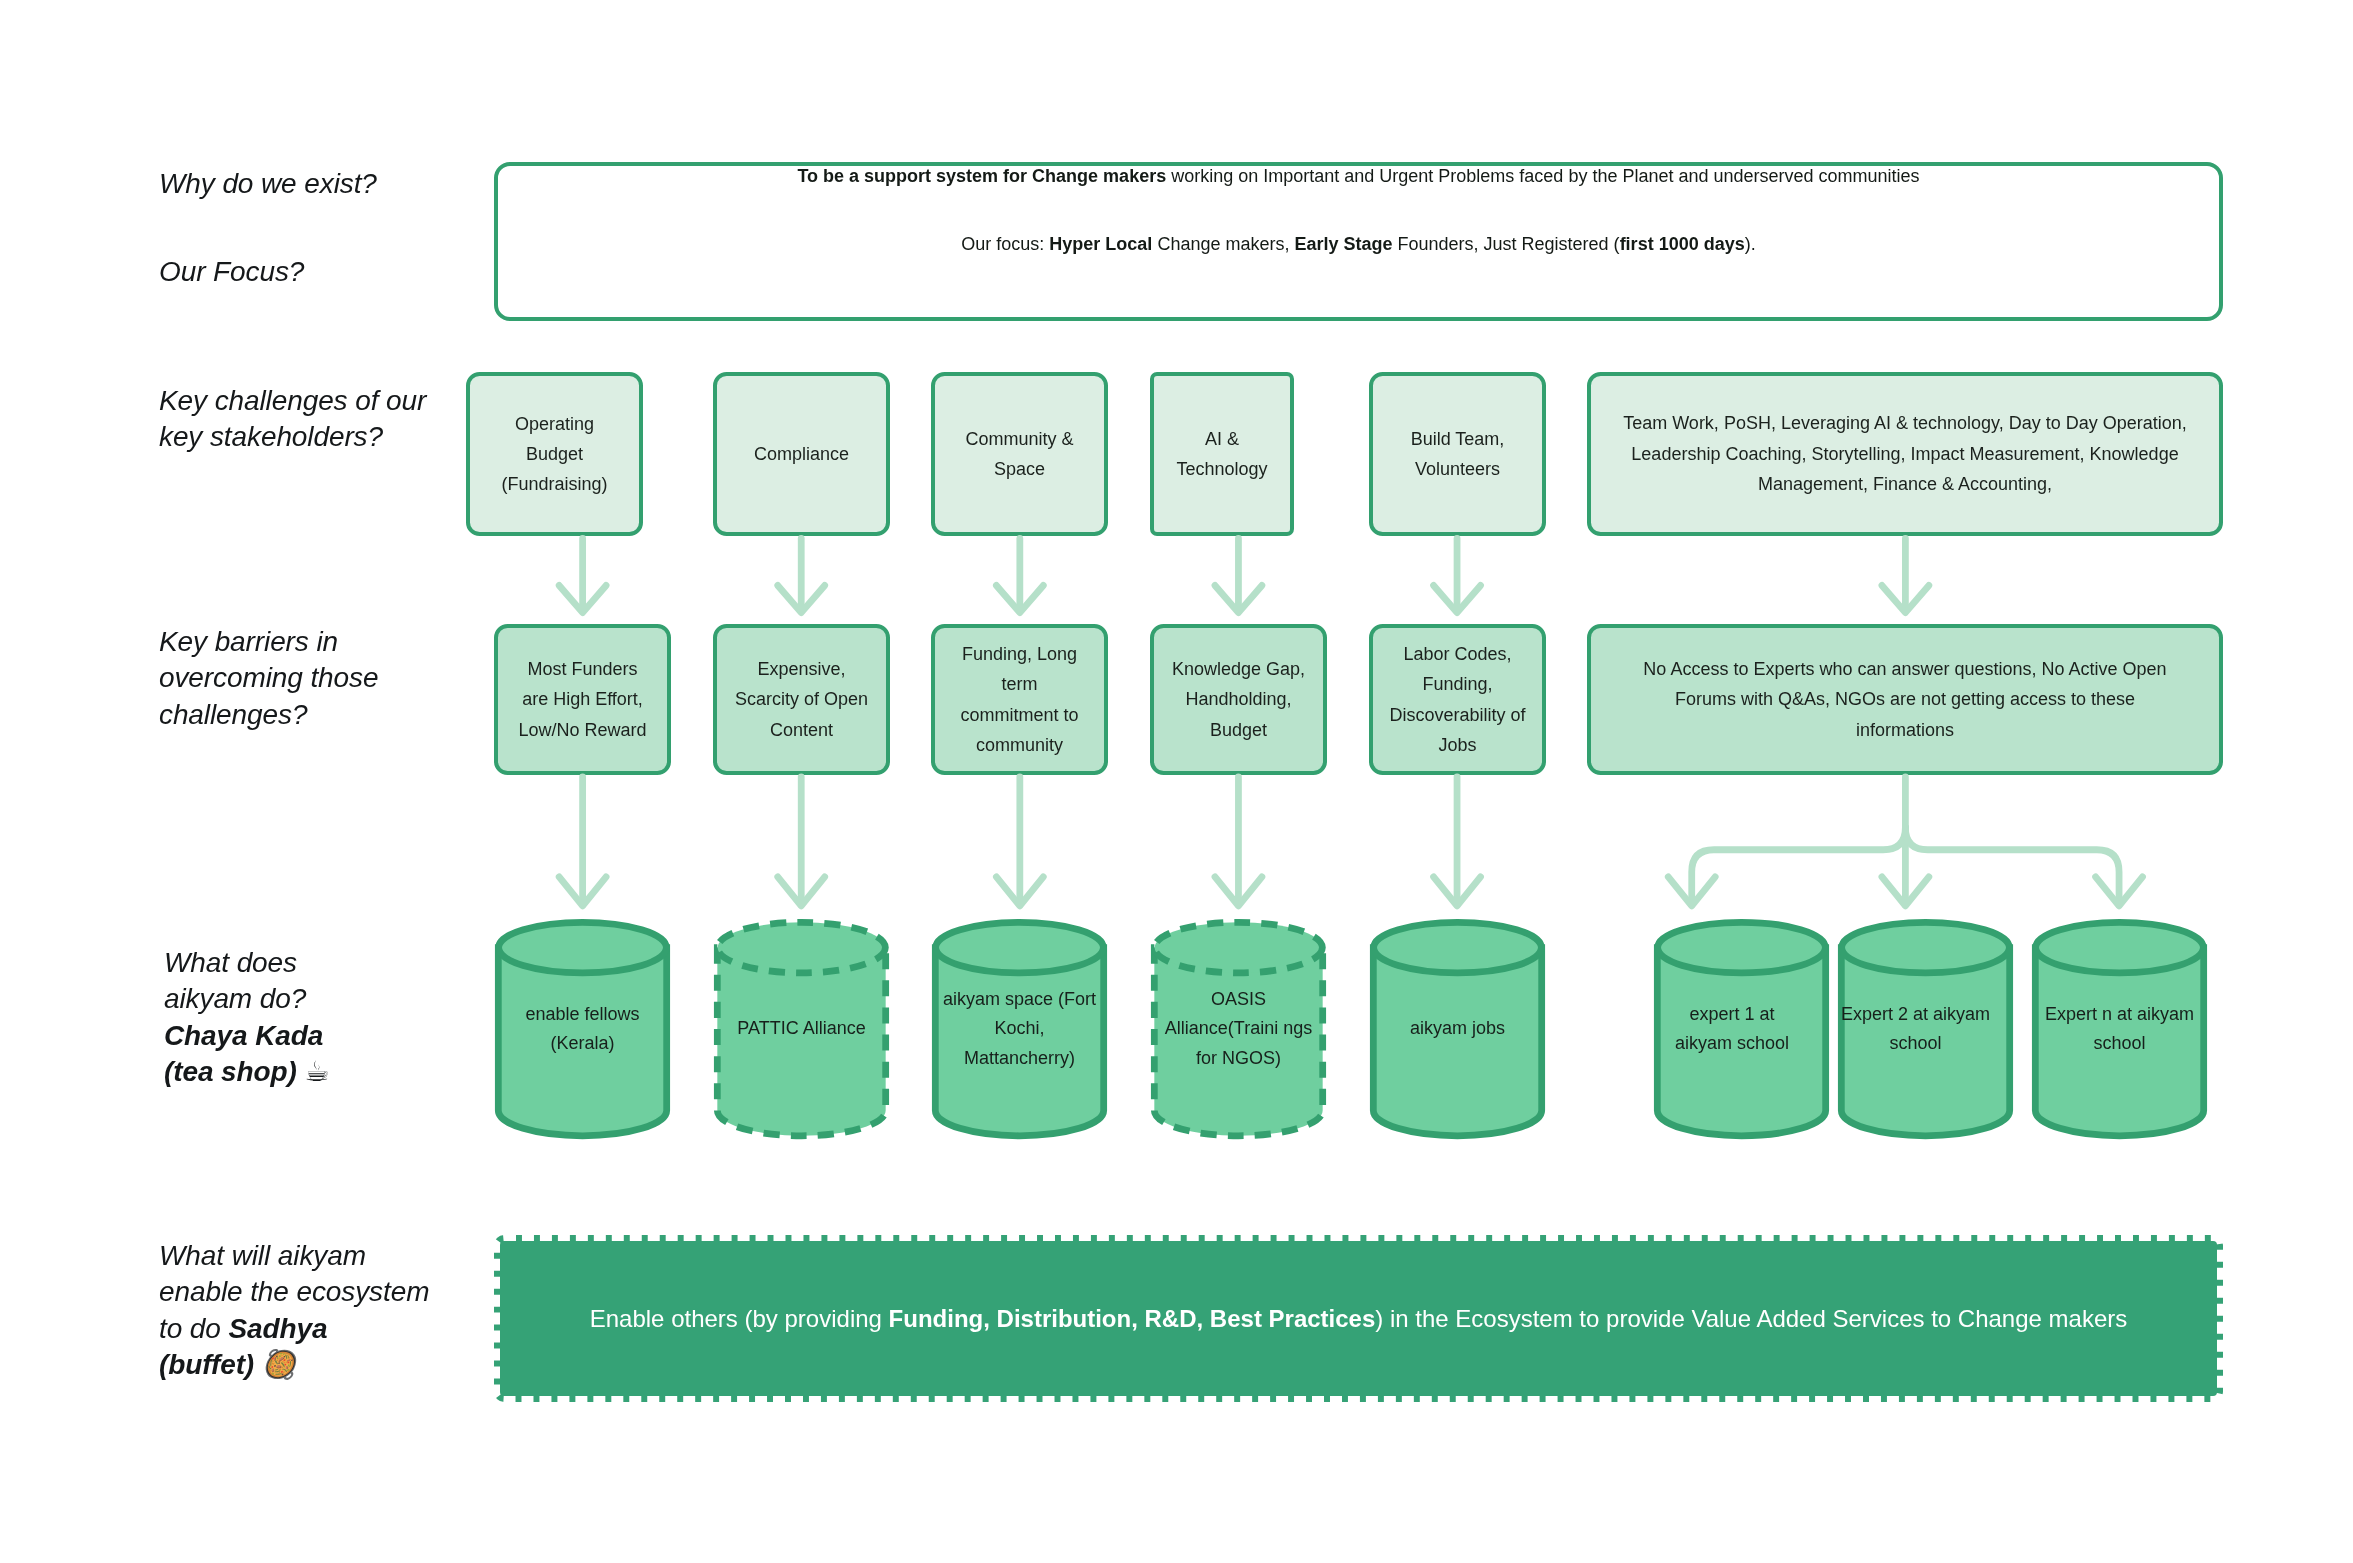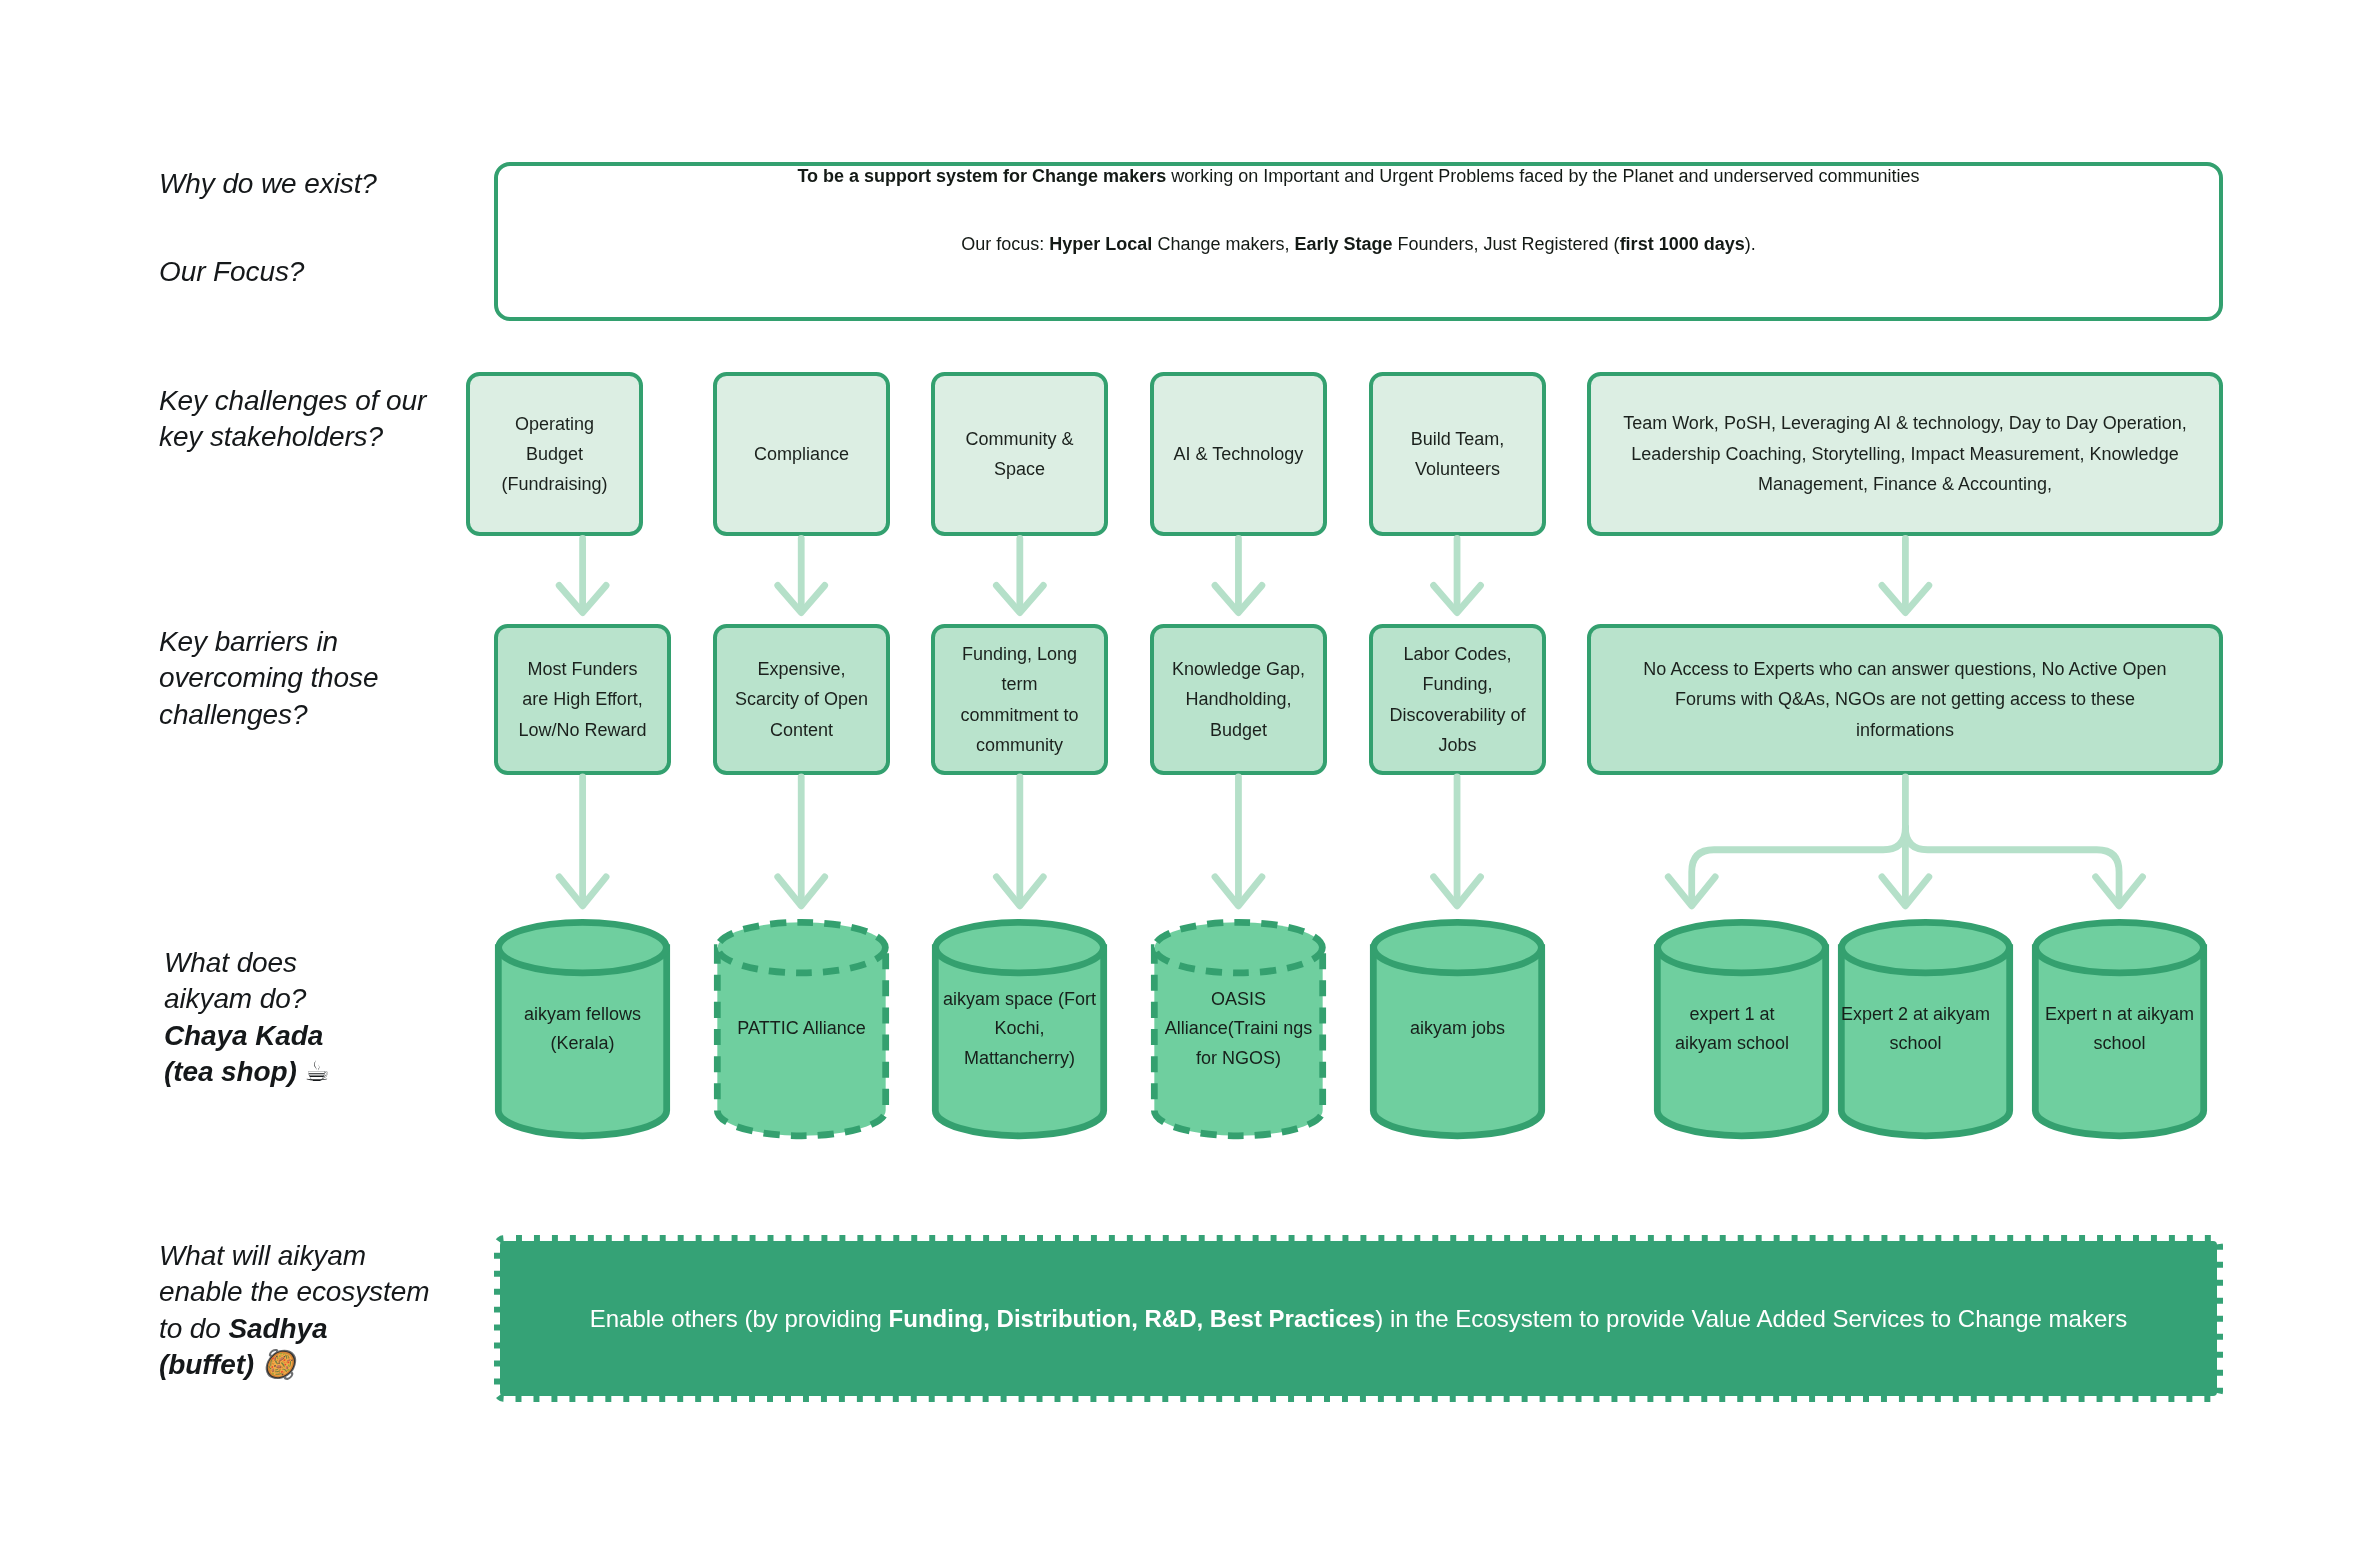--- a/index.html
+++ b/index.html
@@ -136,21 +136,21 @@
 
   <div class="vbox chalbox" style="left:466px;width:177px;">
       <div class="txt">Operating Budget (Fundraising)</div>
     </div>
   <div class="vbox chalbox" style="left:713px;width:177px;">
       <div class="txt">Compliance</div>
     </div>
   <div class="vbox chalbox" style="left:931px;width:177px;">
       <div class="txt">Community &amp; Space</div>
     </div>
-  <div class="vbox chalbox" style="left:1150px;width:177px;">
+  <div class="vbox chalbox" style="left:1150px;width:144px;border-radius:7px;">
       <div class="txt">AI &amp; Technology</div>
     </div>
   <div class="vbox chalbox" style="left:1369px;width:177px;">
       <div class="txt">Build Team, Volunteers</div>
     </div>
   <div class="vbox chalbox" style="left:1587px;width:636px;">
       <div class="txt" style="line-height:1.70;padding:0 27px;">Team Work, PoSH, Leveraging AI &amp; technology, Day to Day Operation, Leadership Coaching, Storytelling, Impact Measurement, Knowledge Management, Finance &amp; Accounting,</div>
     </div>
 
   <div class="vbox barrbox" style="left:494px;width:177px;">
@@ -207,21 +207,21 @@
       <path d="M3047 1420 L3085 1467 L3123 1420"></path>
       <path d="M3393 1420 L3431 1467 L3469 1420"></path>
     </g>
   </svg>
 
   <div class="cyl" style="left:494px;width:177px;height:222px;">
     <svg width="177" height="222" viewBox="0 0 287 360">
       <path d="M7 48 L7 312 A136 41 0 0 0 280 312 L280 48 Z" fill="#6fcf9f" stroke="#34a06f" stroke-width="11"></path>
       <ellipse cx="143.5" cy="48" rx="136" ry="41" fill="#6fcf9f" stroke="#34a06f" stroke-width="11"></ellipse>
     </svg>
-    <div class="cyltxt">aikyam fellows (Kerala)</div>
+    <div class="cyltxt">enable fellows (Kerala)</div>
   </div>
 
   <div class="cyl" style="left:713px;width:177px;height:222px;">
     <svg width="177" height="222" viewBox="0 0 287 360">
       <path d="M7 48 L7 312 A136 41 0 0 0 280 312 L280 48 Z" fill="#6fcf9f" stroke="#34a06f" stroke-width="11" stroke-dasharray="26 18"></path>
       <ellipse cx="143.5" cy="48" rx="136" ry="41" fill="#6fcf9f" stroke="#34a06f" stroke-width="11" stroke-dasharray="26 18"></ellipse>
     </svg>
     <div class="cyltxt">PATTIC Alliance</div>
   </div>
 

